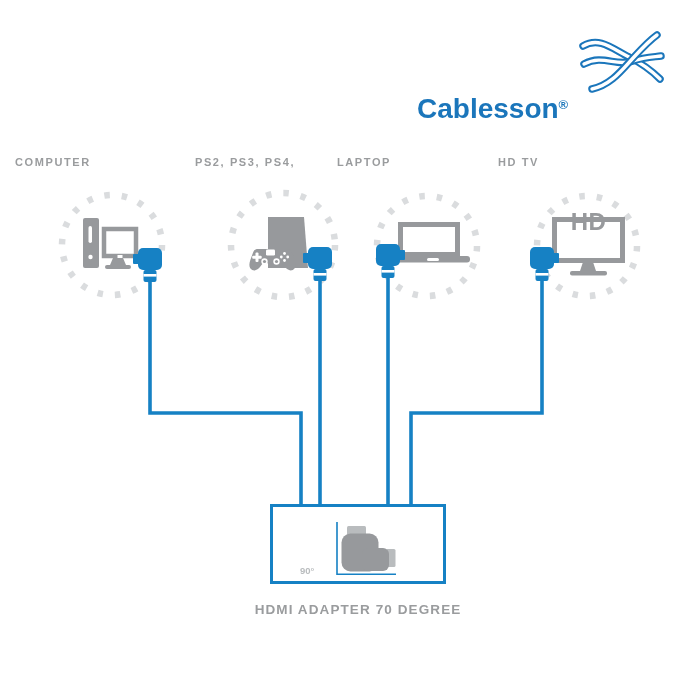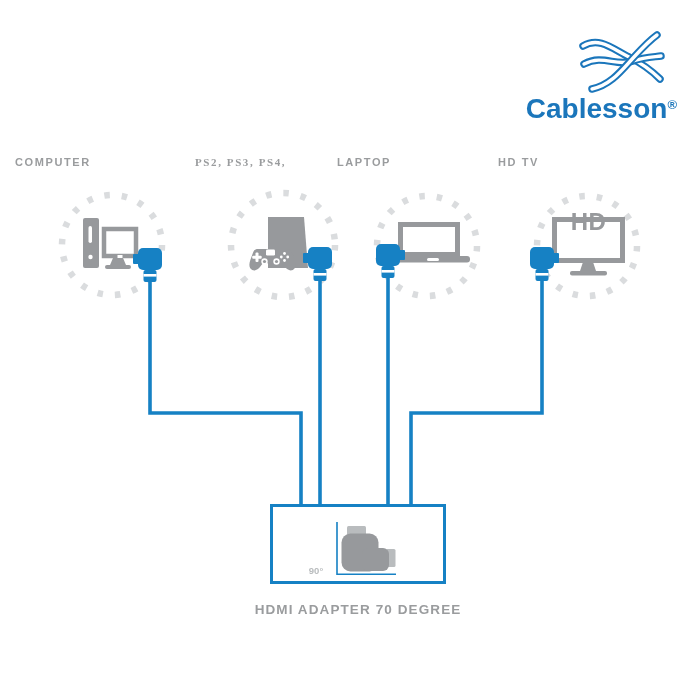--- a/index.html
+++ b/index.html
@@ -26,30 +26,30 @@
   .rb{fill:none;stroke:var(--logo_blue);stroke-width:7.5;stroke-linecap:round;}
   .rw{fill:none;stroke:#ffffff;stroke-width:3.4;stroke-linecap:round;}
 
   
   .devlabel{
     position:absolute;top:156px;width:180px;text-align:left;
     font-size:11px;font-weight:bold;letter-spacing:1.6px;color:var(--label_gray);
     white-space:nowrap;
   }
   #brand{
-    position:absolute;top:93px;right:23px;width:260px;text-align:right;
+    position:absolute;top:93px;right:23px;width:260px;
     font-size:28px;font-weight:bold;color:var(--logo_blue);letter-spacing:0px;
   }
   #brand sup{font-size:13px;vertical-align:9px;font-weight:bold;}
   #hd-text{
     position:absolute;left:556px;top:210px;width:65px;text-align:center;
     font-size:24px;line-height:24px;font-weight:bold;color:var(--gray);letter-spacing:0.5px;
   }
   #angle-label{
-    position:absolute;left:300px;top:565px;width:32px;text-align:center;
+    position:absolute;left:300px;top:565px;width:32px;text-align:left;
     font-size:9.5px;color:var(--light_gray);font-weight:bold;
   }
   #caption{
     position:absolute;left:218px;top:599px;width:280px;text-align:center;
     font-size:13.5px;font-weight:bold;letter-spacing:1.1px;color:var(--label_gray);
   }
   #caption span{display:block;line-height:21px;white-space:nowrap;}
 </style>
 </head>
 <body>
@@ -139,21 +139,21 @@
       <path class="rb" d="M584,64 C603,54 616,67 633,61 C645,57 654,57 661,56"></path>
       <path class="rw" d="M584,64 C603,54 616,67 633,61 C645,57 654,57 661,56"></path>
       <path class="rb" d="M592,89 C611,85 622,70 634,57 C645,45 650,40 657,35"></path>
       <path class="rw" d="M592,89 C611,85 622,70 634,57 C645,45 650,40 657,35"></path>
     </g>
   </svg>
 
   <div id="brand"><span>Cablesson</span><sup>®</sup></div>
 
   <span class="devlabel" style="left:15px;">COMPUTER</span>
-  <span class="devlabel" style="left:195px;font-family:Liberation Serif, serif;">PS2, PS3, PS4,</span>
+  <span class="devlabel" style="left:195px;">PS2, PS3, PS4,</span>
   <span class="devlabel" style="left:337px;">LAPTOP</span>
   <span class="devlabel" style="left:498px;">HD TV</span>
 
   <span id="hd-text">HD</span>
 
   <span id="angle-label">90°</span>
 
   <div id="caption">
     <span>HDMI ADAPTER 70 DEGREE</span>
   </div>

